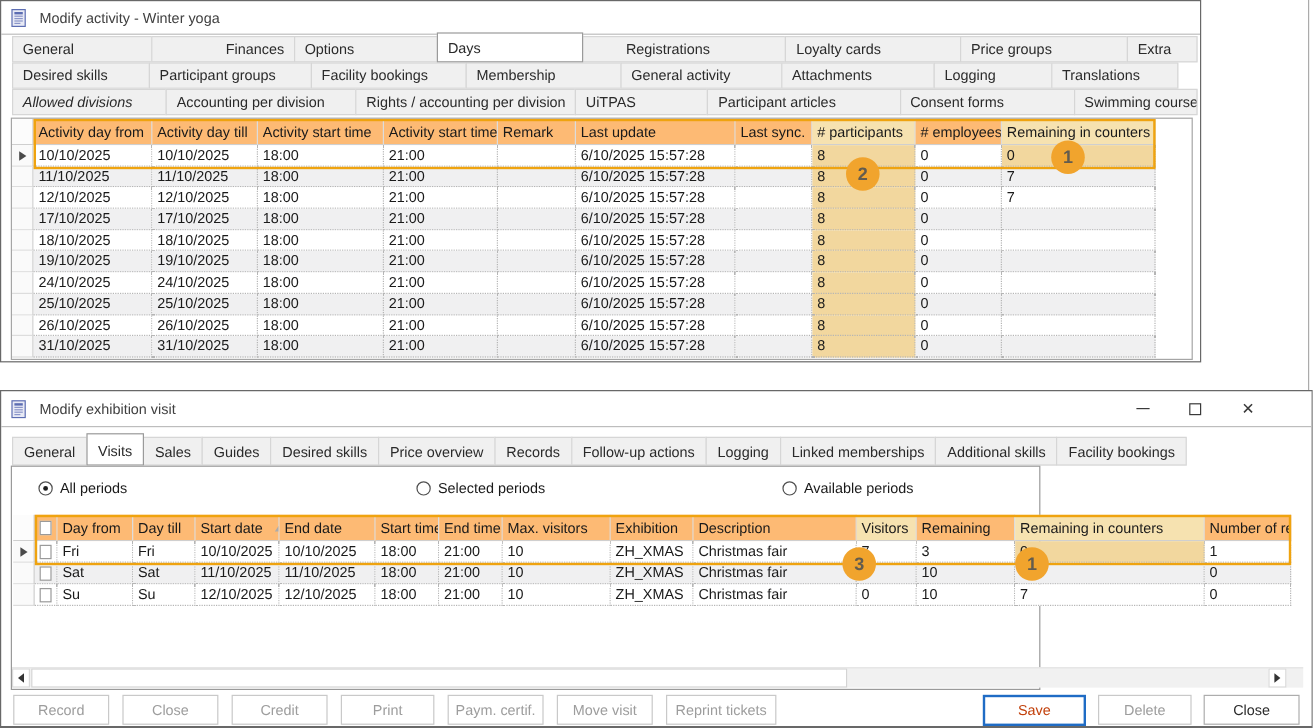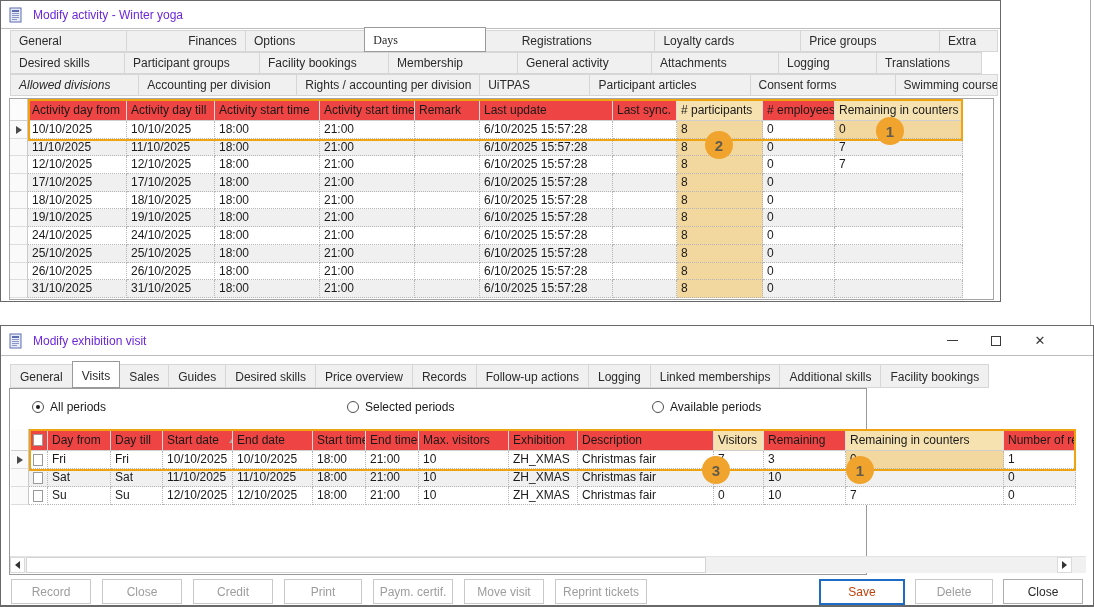--- a/index.html
+++ b/index.html
@@ -1,20 +1,20 @@
 <!DOCTYPE html>
 <html><head>
 <meta charset="utf-8">
 <style>
   * { box-sizing: border-box; }
   html,body { margin:0; padding:0; background:#fff; width:1094px; height:607px;
     font-family:"Liberation Sans", sans-serif; font-size:12px; color:#1a1a1a; overflow:hidden; position:relative;}
   .window { position:absolute; background:#fff; border:1px solid #686868; }
   .titlebar { display:flex; align-items:center; gap:8px; padding-left:8px; border-bottom:1px solid #bdbdbd; }
-  .title-text { font-size:12px; color:#6d28d9; }
+  .title-text { font-size:12px; color:#404040; }
   .doc-icon { width:16px; height:16px; display:inline-block; }
   .winctl { margin-left:auto; display:flex; align-items:center; gap:30px; padding-right:46px; height:100%; }
   .ctl { width:14px; height:14px; display:flex; align-items:center; justify-content:center; color:#3a3a3a; }
   .ctl-min-bar { width:11px; height:1px; background:#3a3a3a; }
   .ctl-max-box { width:10px; height:10px; border:1px solid #3a3a3a; }
   .ctl-close-x { font-size:13px; line-height:13px; }
 
   .tabstrip { position:absolute; }
   .tabrow { display:flex; }
   .tab { background:#f0f0f0; border:1px solid #d6d6d6; margin-left:-1px; padding:3px 8px 0;
@@ -23,21 +23,21 @@
   .tab.sel { background:#fff; border-color:#9a9a9a; margin-top:-3px; height:25px; padding-top:5px; position:relative; z-index:3; }
   .tabs-bottom .tab { height:24px; padding:5px 9px 0; }
   .tabs-bottom .tab.sel { height:27px; padding-top:7px; }
 
   .tab-page { position:absolute; background:#fff; border:1px solid #9a9a9a; }
   .grid-wrap { position:absolute; background:#fff; border:1px solid #a5a5a5; overflow:hidden; }
   .grid { position:absolute; left:0; top:0; }
   .grow { display:flex; }
   .cell { border-right:1px dotted #b5b5b5; border-bottom:1px dotted #b5b5b5;
     padding:1px 4px 0; white-space:nowrap; overflow:hidden; font-size:12px; background:#fff; }
-  .hcell { border-right:1px solid #dcdcdc; border-bottom:1px solid #cfcfcf; display:flex; align-items:center; background:#ef4444; }
+  .hcell { border-right:1px solid #dcdcdc; border-bottom:1px solid #cfcfcf; display:flex; align-items:center; background:#fdba74; }
   .rowsel { background:#fafafa; border-right:1px solid #c9c9c9; border-bottom:1px solid #dddddd;
     display:flex; align-items:center; justify-content:center; }
   .rowsel-h { background:#fcfcfc; border-right:1px solid #c9c9c9; border-bottom:1px solid #cfcfcf; }
   .tri { width:0; height:0; border-left:6px solid #4a4a4a; border-top:4px solid transparent; border-bottom:4px solid transparent; }
   .alt { background:#f0f0f1; }
   .tan-h { background:#f6e2b0; }
   .tan-c { background:#f2d79e; }
   .checkbox { width:12px; height:12px; border:1px solid #9a9a9a; background:#fff; margin:auto; }
   .cbcell { display:flex; align-items:center; }
   .sort-asc { width:0; height:0; border-bottom:6px solid #ababab; border-left:4px solid transparent;
@@ -82,21 +82,21 @@
           <rect x="3" y="12" width="5" height="1" fill="#8a95c9"></rect>
         </svg>
     </span>
     <span class="title-text">Modify activity - Winter yoga</span>
   </div>
   <div class="tabstrip" id="tabs-top" style="left:9px; top:29px; width:988px;">
       <div class="tabrow">
         <div class="tab" style="width: 120px;">General</div>
         <div class="tab" style="width: 122px; text-align: right;">Finances</div>
         <div class="tab" style="width: 123px;">Options</div>
-        <div class="tab sel" style="width: 124px; font-family: Liberation Serif, serif;">Days</div>
+        <div class="tab sel" style="width: 124px;">Days</div>
         <div class="tab" style="width: 174px; padding-left: 36px;">Registrations</div>
         <div class="tab" style="width: 150px;">Loyalty cards</div>
         <div class="tab" style="width: 143px;">Price groups</div>
         <div class="tab" style="width: 60px;">Extra</div>
       </div>
       <div class="tabrow">
         <div class="tab" style="width: 115px;">Desired skills</div>
         <div class="tab" style="width: 136px;">Participant groups</div>
         <div class="tab" style="width: 130px;">Facility bookings</div>
         <div class="tab" style="width: 130px;">Membership</div>

